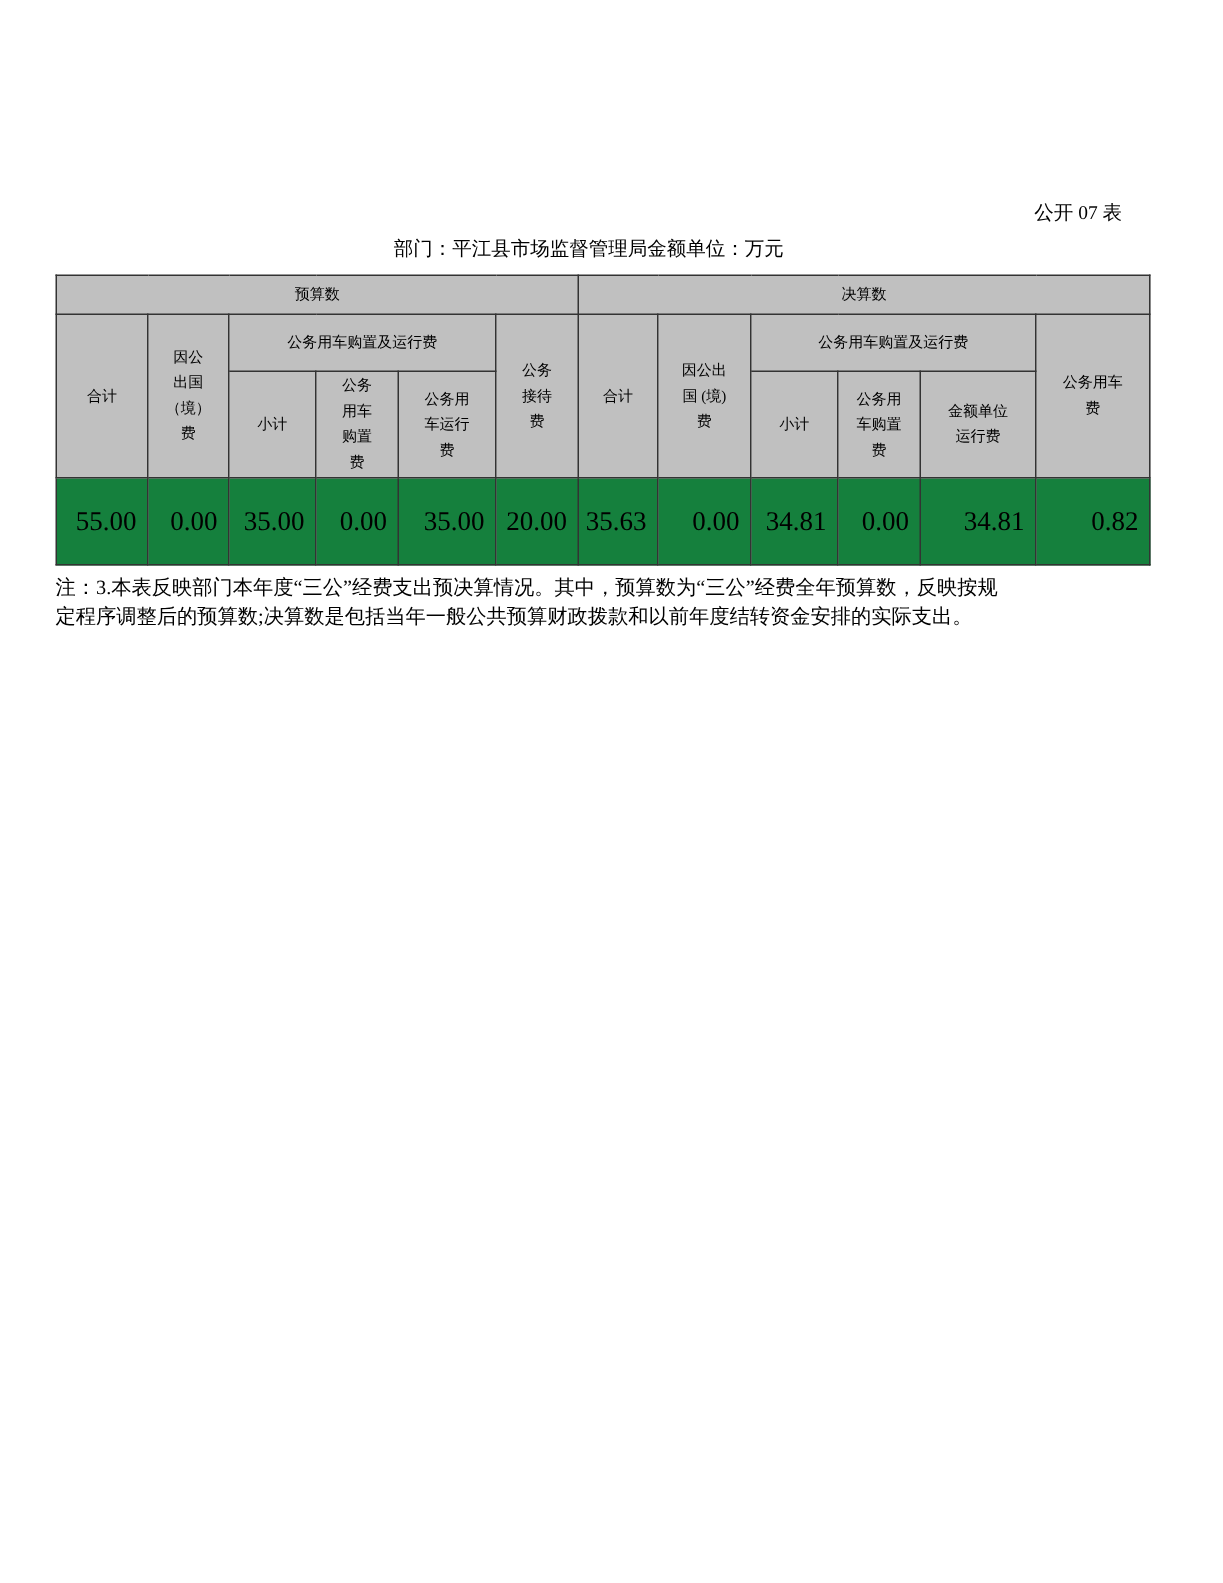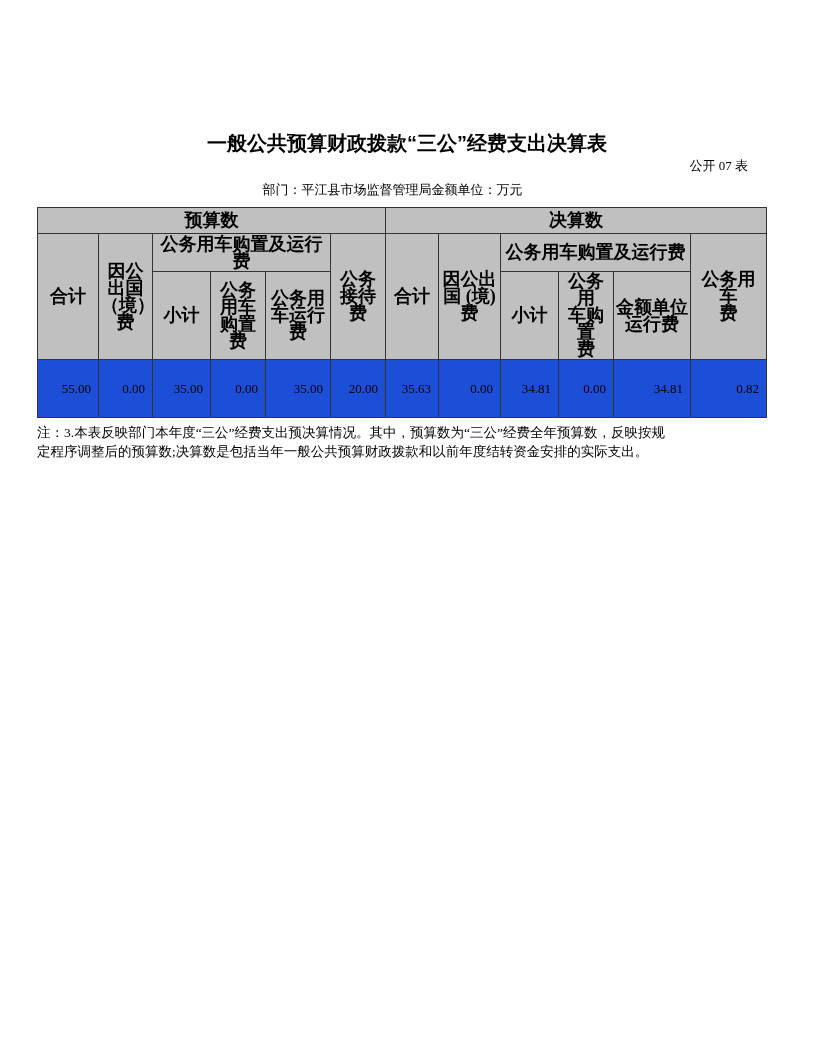--- a/index.html
+++ b/index.html
@@ -43,52 +43,51 @@
     table-layout: fixed;
     width: 729px;
     border-collapse: collapse;
   }
   table.budget th, table.budget td {
     border: 1px solid #333333;
     vertical-align: middle;
   }
   table.budget th {
     background: #c0c0c0;
-    font-weight: bold;
-    font-size: 18px;
+    font-weight: normal;
+    font-size: 10px;
     line-height: 17px;
     text-align: center;
     white-space: pre-line;
     padding: 1px 2px;
   }
   tr.r1 th { height: 26px; }
   tr.r2 th.vgroup { height: 38px; }
   tr.r3 th { height: 69px; }
   tr.data td {
     height: 58px;
-    background: #1d4ed8;
-    font-size: 13px;
+    background: #15803d;
+    font-size: 18px;
     text-align: right;
     padding-right: 7px;
   }
   .note {
     margin-top: 5px;
     width: 740px;
     font-size: 13.5px;
     line-height: 19px;
     white-space: pre-line;
     text-align: left;
   }
 </style>
 </head>
 <body>
 
 <div class="doc">
 
-  <div class="title">一般公共预算财政拨款“三公”经费支出决算表</div>
 
   <div class="table-code">公开 07 表</div>
 
   <div class="meta-row">
     <span class="dept">部门：平江县市场监督管理局</span>
     <span class="unit">金额单位：万元</span>
   </div>
 
   <table class="budget">
     <colgroup>

